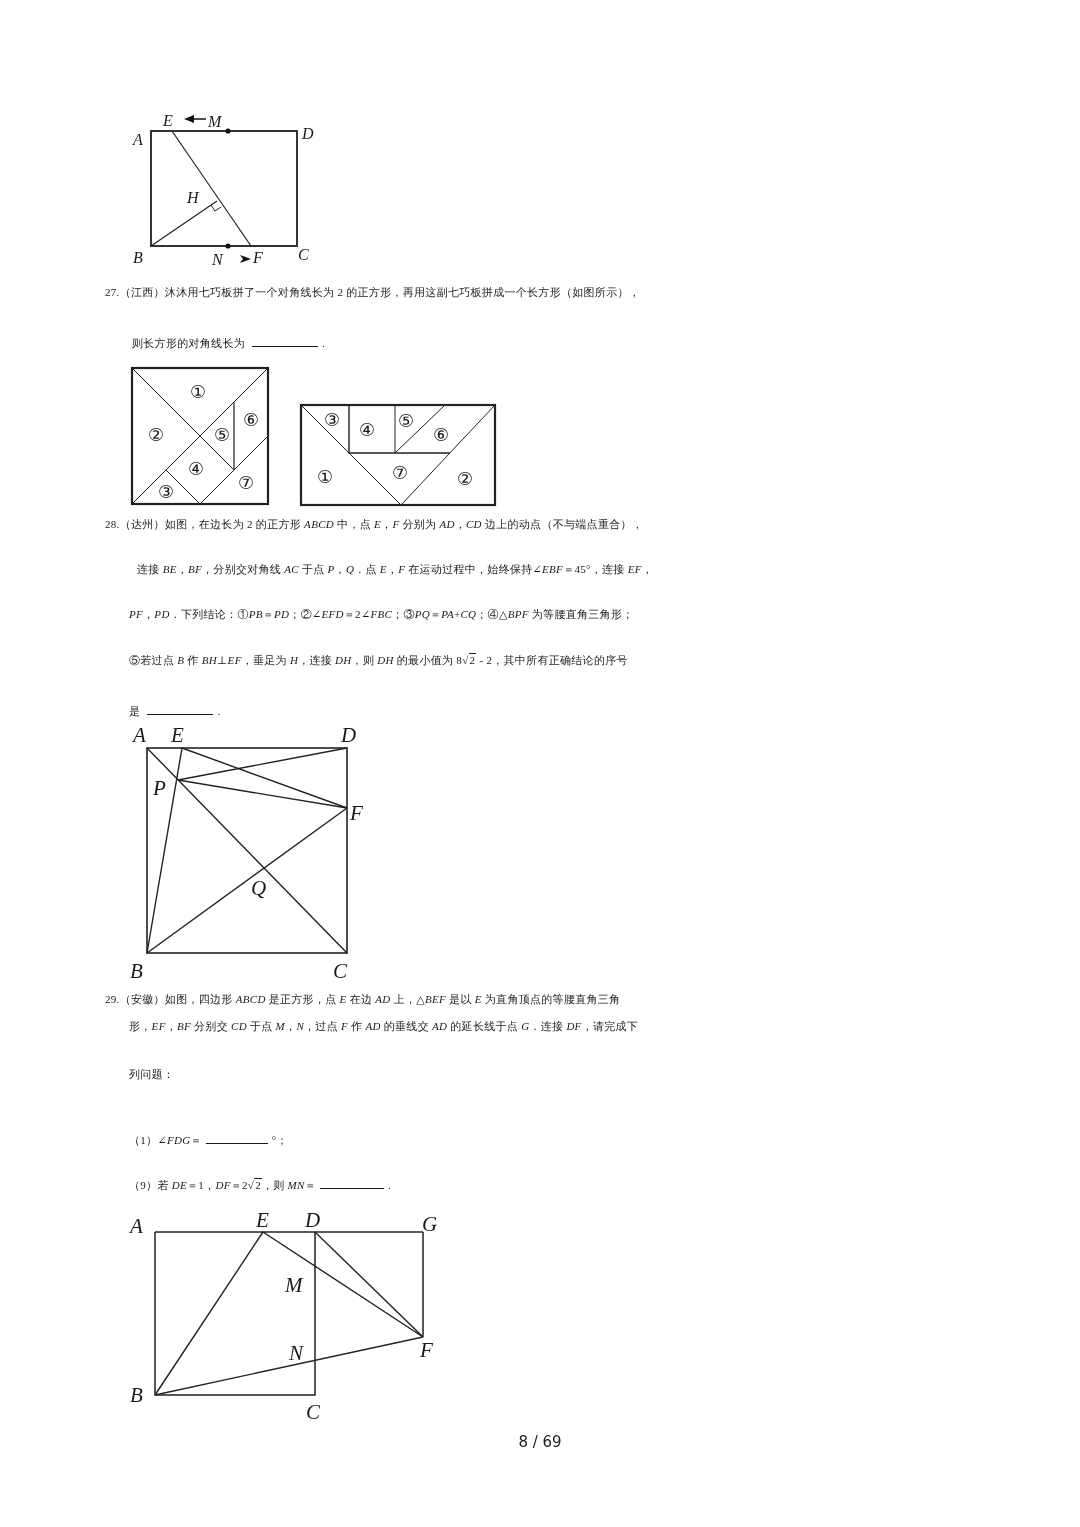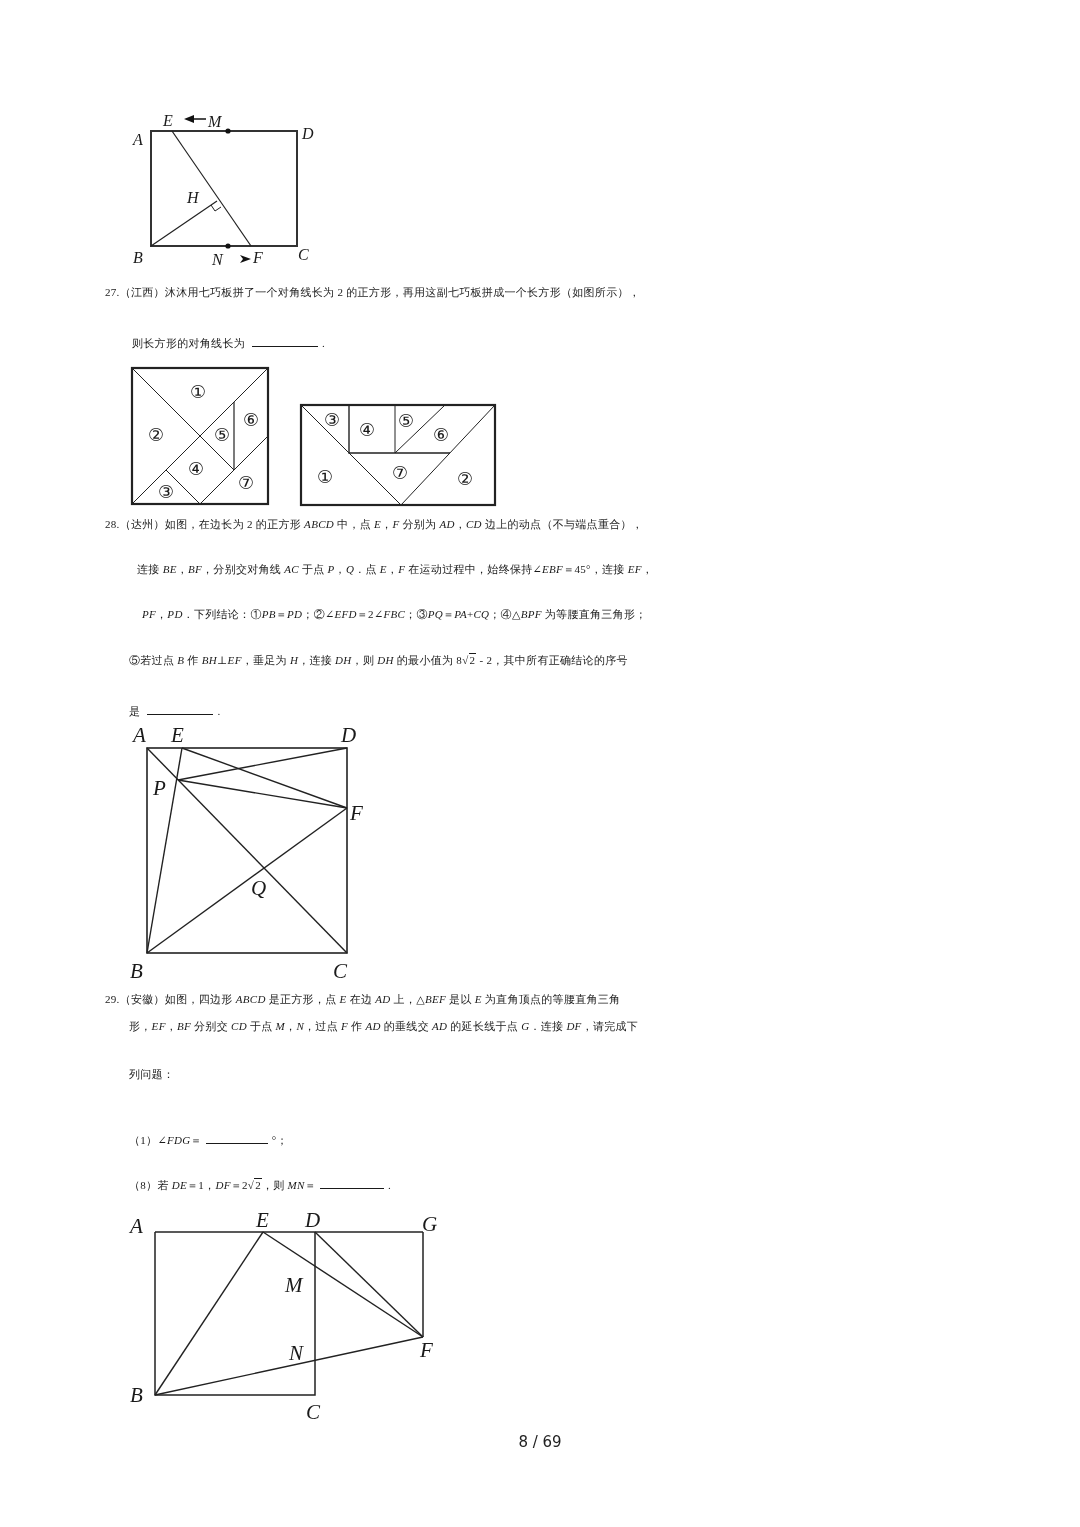--- a/index.html
+++ b/index.html
@@ -107,21 +107,21 @@
   </svg>
 </div>
 
 <div class="abs" style="left:105px; top:517px; width:900px;">
   <div class="line" style="top:0;">
     <span>28.</span><span>（达州）</span><span>如图，在边长为 2 的正方形 </span><i>ABCD</i><span> 中，点 </span><i>E</i><span>，</span><i>F</i><span> 分别为 </span><i>AD</i><span>，</span><i>CD</i><span> 边上的动点（不与端点重合），</span>
   </div>
   <div class="line" style="top:45px; left:32px;">
     <span>连接 </span><i>BE</i><span>，</span><i>BF</i><span>，分别交对角线 </span><i>AC</i><span> 于点 </span><i>P</i><span>，</span><i>Q</i><span>．点 </span><i>E</i><span>，</span><i>F</i><span> 在运动过程中，始终保持∠</span><i>EBF</i><span>＝45°，连接 </span><i>EF</i><span>，</span>
   </div>
-  <div class="line" style="top:90px; left:24px;margin-left:13px;">
+  <div class="line" style="top:90px; left:24px;">
     <i>PF</i><span>，</span><i>PD</i><span>．下列结论：①</span><i>PB</i><span>＝</span><i>PD</i><span>；②∠</span><i>EFD</i><span>＝2∠</span><i>FBC</i><span>；③</span><i>PQ</i><span>＝</span><i>PA</i><span>+</span><i>CQ</i><span>；④△</span><i>BPF</i><span> 为等腰直角三角形；</span>
   </div>
   <div class="line" style="top:136px; left:24px;">
     <span>⑤若过点 </span><i>B</i><span> 作 </span><i>BH</i><span>⊥</span><i>EF</i><span>，垂足为 </span><i>H</i><span>，连接 </span><i>DH</i><span>，则 </span><i>DH</i><span> 的最小值为 8</span><span class="sqrt"><span>√</span><span class="rad">2</span></span><span> - 2，其中所有正确结论的序号</span>
   </div>
   <div class="line" style="top:181px; left:24px;">
     <span>是</span>
     <span class="blank" style="width:66px;"></span><span>.</span>
   </div>
 </div>
@@ -153,21 +153,21 @@
   <div class="line" style="top:27px; left:24px;">
     <span>形，</span><i>EF</i><span>，</span><i>BF</i><span> 分别交 </span><i>CD</i><span> 于点 </span><i>M</i><span>，</span><i>N</i><span>，过点 </span><i>F</i><span> 作 </span><i>AD</i><span> 的垂线交 </span><i>AD</i><span> 的延长线于点 </span><i>G</i><span>．连接 </span><i>DF</i><span>，请完成下</span>
   </div>
   <div class="line" style="top:75px; left:24px;">
     <span>列问题：</span>
   </div>
   <div class="line" style="top:135px; left:24px;">
     <span>（1）∠</span><i>FDG</i><span>＝</span><span class="blank" style="width:62px;"></span><span>°；</span>
   </div>
   <div class="line" style="top:180px; left:24px;">
-    <span>（8）若 </span><i>DE</i><span>＝1，</span><i>DF</i><span>＝2</span><span class="sqrt"><span>√</span><span class="rad">2</span></span><span>，则 </span><i>MN</i><span>＝</span><span class="blank" style="width:64px;"></span><span>.</span>
+    <span>（9）若 </span><i>DE</i><span>＝1，</span><i>DF</i><span>＝2</span><span class="sqrt"><span>√</span><span class="rad">2</span></span><span>，则 </span><i>MN</i><span>＝</span><span class="blank" style="width:64px;"></span><span>.</span>
   </div>
 </div>
 
 <div class="fig" style="left:125px; top:1205px;">
   <svg width="330" height="225" viewBox="0 0 330 225">
     <polyline points="30,27 30,190 190,190 190,27" fill="none" stroke="#222" stroke-width="1.5"></polyline>
     <line x1="30" y1="27" x2="298" y2="27" stroke="#222" stroke-width="1.5"></line>
     <line x1="298" y1="27" x2="298" y2="132" stroke="#222" stroke-width="1.5"></line>
     <line x1="30" y1="190" x2="138" y2="27" stroke="#222" stroke-width="1.4"></line>
     <line x1="138" y1="27" x2="298" y2="132" stroke="#222" stroke-width="1.4"></line>

